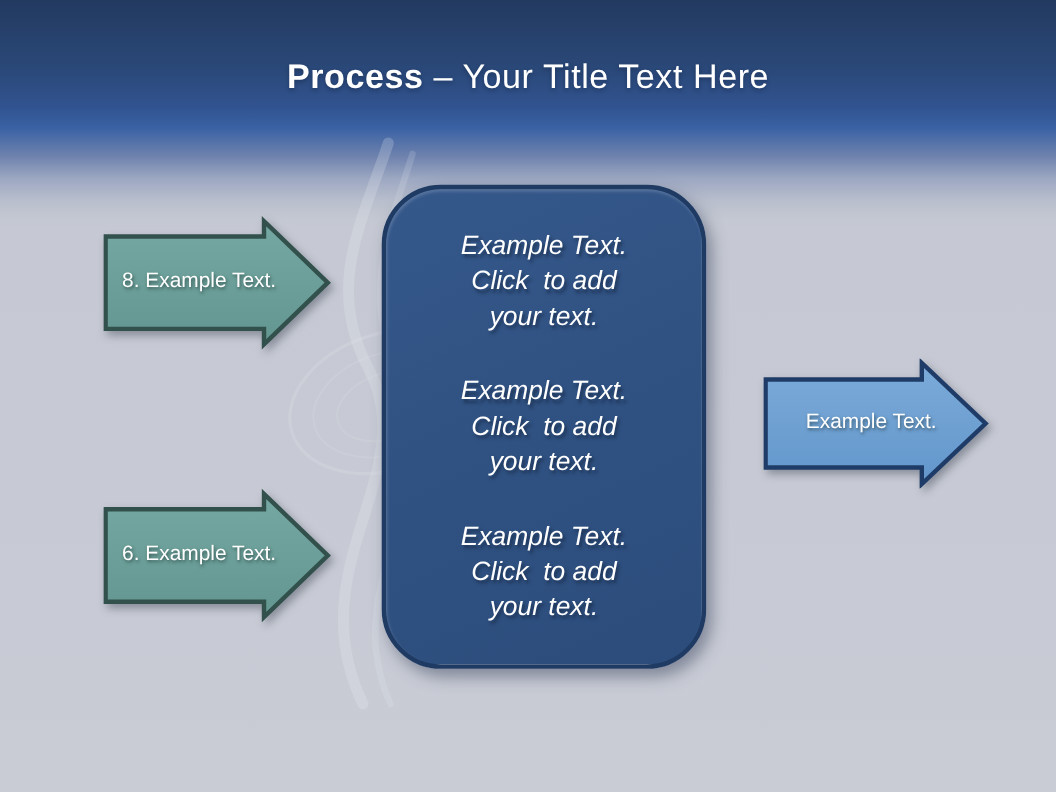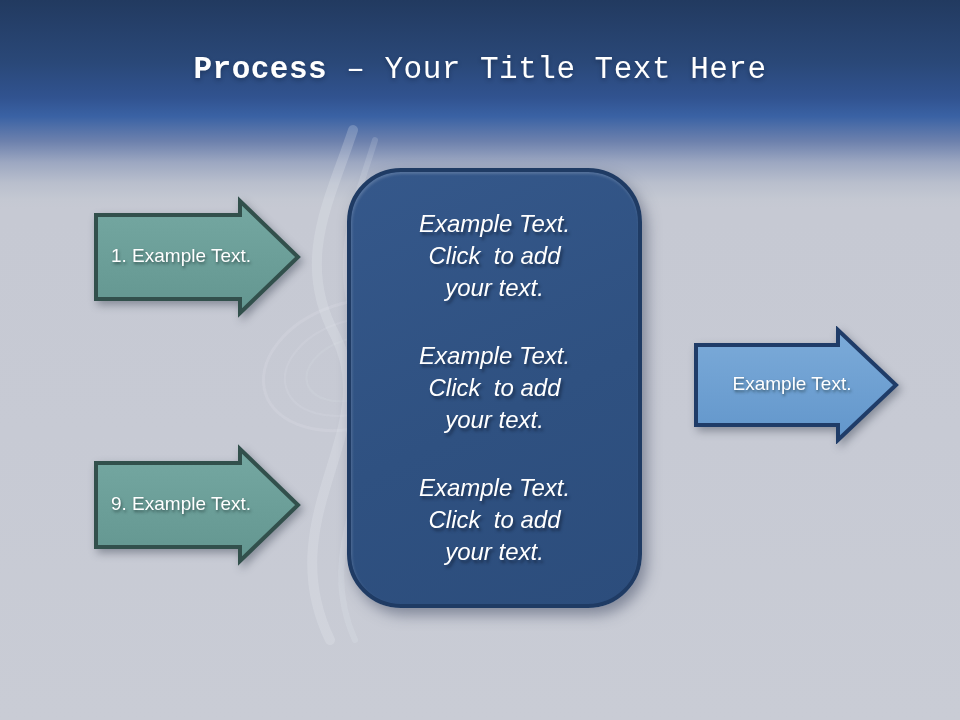--- a/index.html
+++ b/index.html
@@ -24,21 +24,20 @@
       #c4c8d2 96%,
       #c6c9d3 100%);
   }
   .title{
     position:absolute;left:0;top:52px;width:100%;
     margin:0;text-align:center;
     font-size:31px;font-weight:400;color:#ffffff;
     letter-spacing:.5px;
     text-shadow:0 2px 4px rgba(10,20,40,.35);
     white-space:pre-wrap;
-    font-family:Liberation Mono, monospace;
   }
   .title .title-bold{font-weight:700;}
   
   .watermark{position:absolute;left:235px;top:85px;z-index:1;pointer-events:none;}
   
   .shape{position:absolute;z-index:2;}
   .step-arrow svg, .output-arrow svg{display:block;
     filter:drop-shadow(3px 4px 4px rgba(55,65,80,.45));}
   .arrow-label{
     position:absolute;inset:0;
@@ -95,35 +94,35 @@
   <div class="shape step-arrow" style="left:94px;top:195px;width:210px;height:124px;">
     <svg width="210" height="124" viewBox="0 0 210 124">
       <defs>
         <linearGradient id="tealGrad1" x1="0" y1="0" x2="0" y2="1">
           <stop offset="0" stop-color="#75a8a2"></stop>
           <stop offset="1" stop-color="#639690"></stop>
         </linearGradient>
       </defs>
       <polygon points="2,20 146,20 146,6 204,62 146,118 146,104 2,104" fill="url(#tealGrad1)" stroke="#32504c" stroke-width="4" stroke-linejoin="miter"></polygon>
     </svg>
-    <div class="arrow-label">1. Example Text.</div>
+    <div class="arrow-label">8. Example Text.</div>
   </div>
 
 
   <div class="shape step-arrow" style="left:94px;top:443px;width:210px;height:124px;">
     <svg width="210" height="124" viewBox="0 0 210 124">
       <defs>
         <linearGradient id="tealGrad3" x1="0" y1="0" x2="0" y2="1">
           <stop offset="0" stop-color="#75a8a2"></stop>
           <stop offset="1" stop-color="#639690"></stop>
         </linearGradient>
       </defs>
       <polygon points="2,20 146,20 146,6 204,62 146,118 146,104 2,104" fill="url(#tealGrad3)" stroke="#32504c" stroke-width="4" stroke-linejoin="miter"></polygon>
     </svg>
-    <div class="arrow-label">9. Example Text.</div>
+    <div class="arrow-label">6. Example Text.</div>
   </div>
 
   <div class="center-box">
     <div class="box-content">
       <div class="box-group">Example Text.
 Click  to add
 your text.</div>
       <div class="box-group">Example Text.
 Click  to add
 your text.</div>

